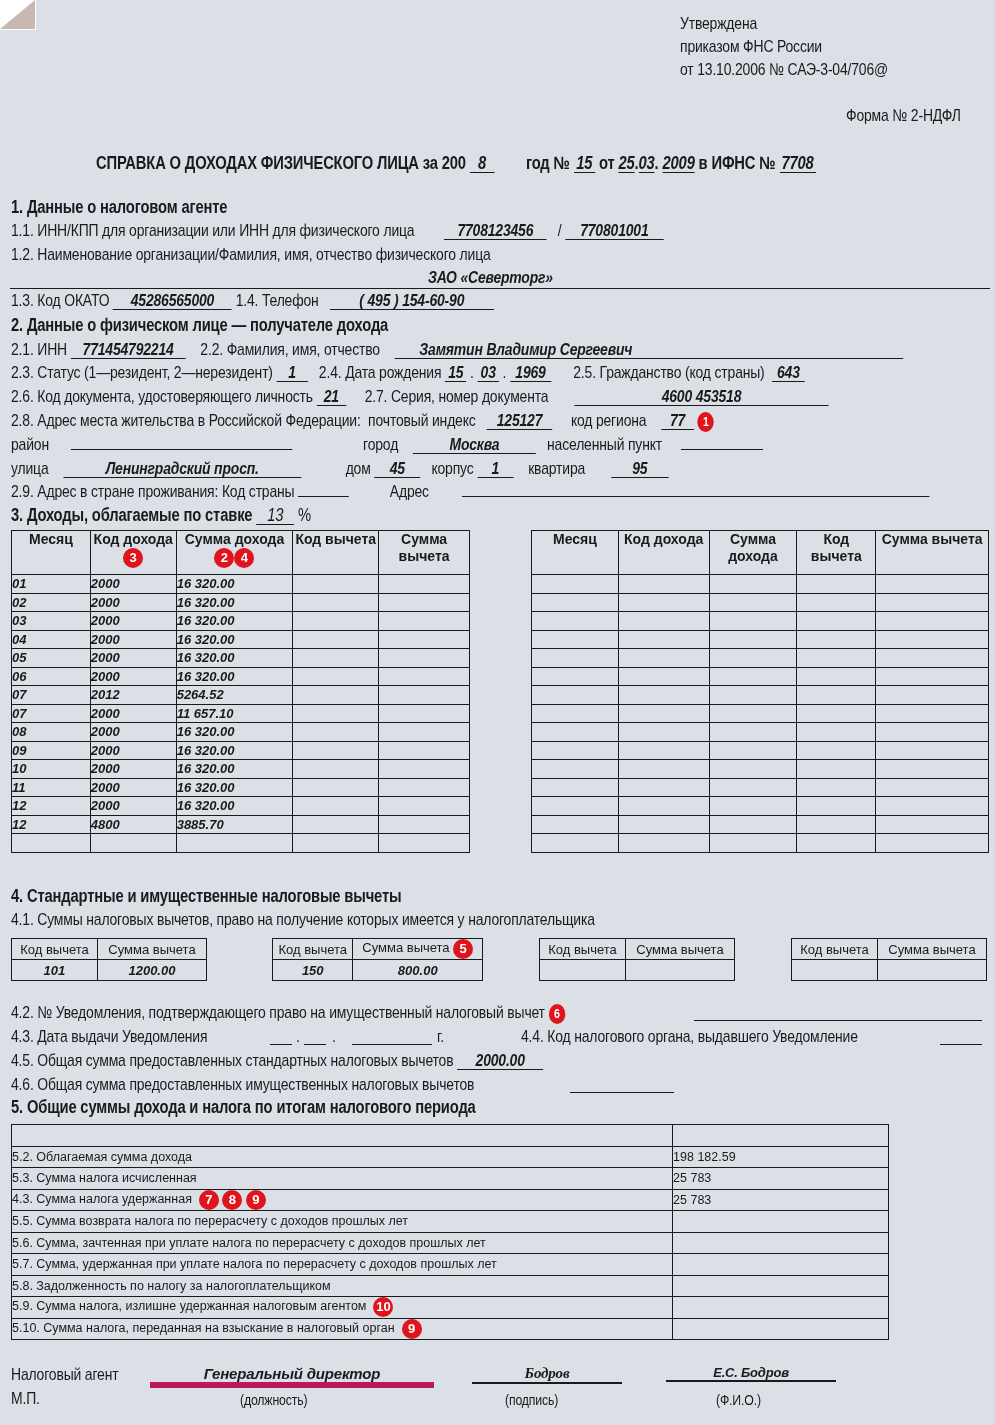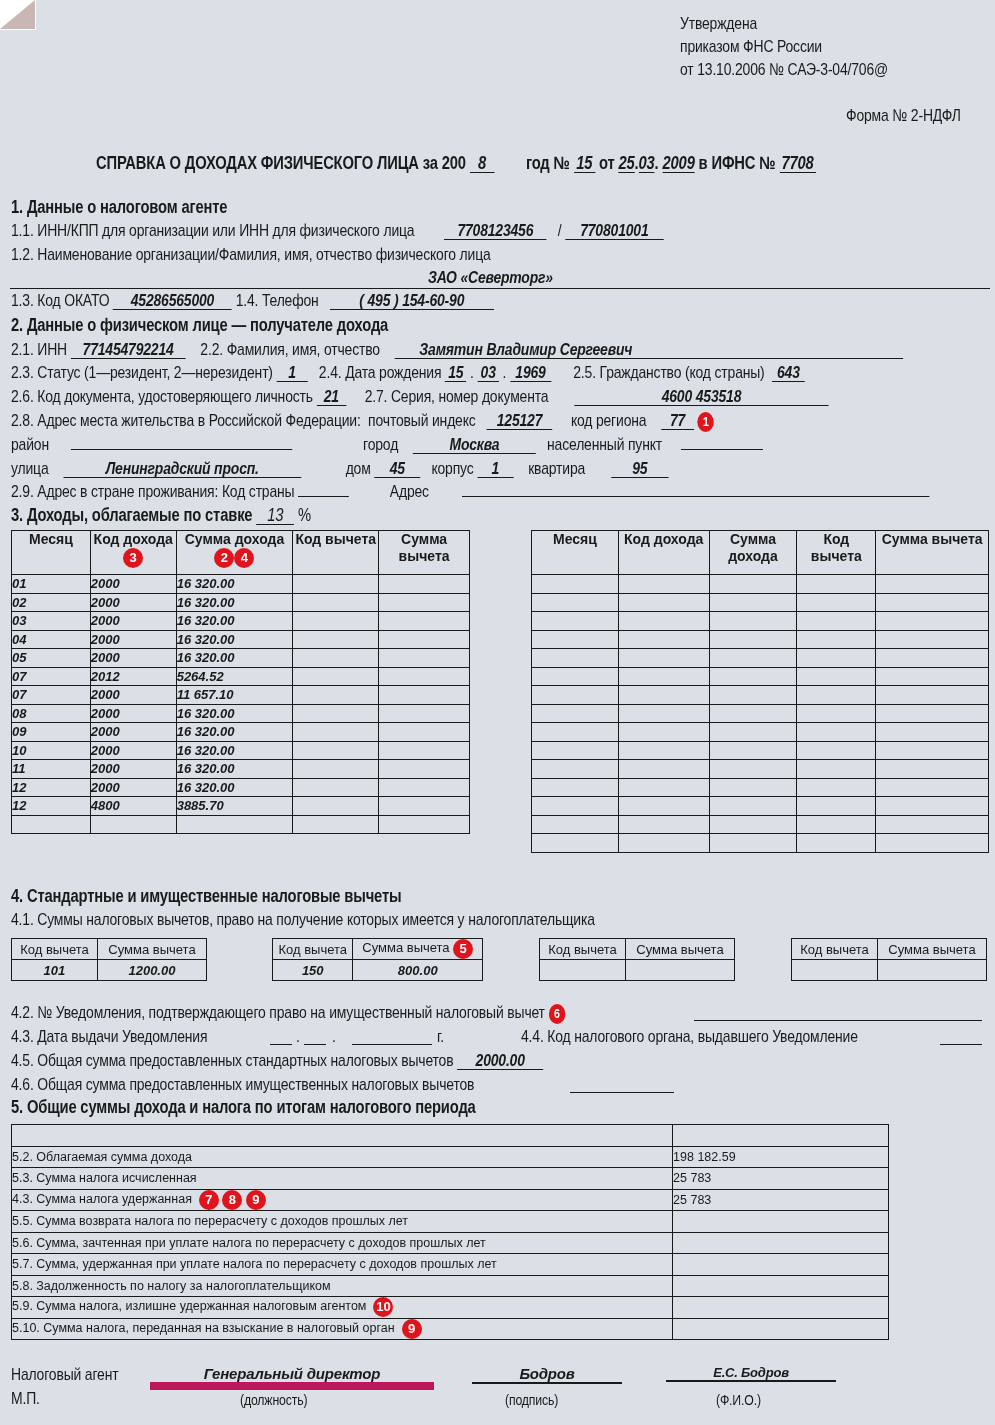--- a/index.html
+++ b/index.html
@@ -189,20 +189,27 @@
         <td></td>
       </tr>
   <tr>
         <td>05</td>
         <td>2000</td>
         <td>16 320.00</td>
         <td></td>
         <td></td>
       </tr>
   <tr>
+        <td>06</td>
+        <td>2000</td>
+        <td>16 320.00</td>
+        <td></td>
+        <td></td>
+      </tr>
+  <tr>
         <td>07</td>
         <td>2012</td>
         <td>5264.52</td>
         <td></td>
         <td></td>
       </tr>
   <tr>
         <td>07</td>
         <td>2000</td>
         <td>11 657.10</td>
@@ -505,19 +512,19 @@
         <td></td>
       </tr>
   <tr>
         <td><span>5.10. Сумма налога, переданная на взыскание в налоговый орган</span> &nbsp;<span class="badge">9</span></td>
         <td></td>
       </tr>
 </tbody>
   </table>
 
 <div class="abs txt" style="left:11px;top:1365px;">Налоговый агент</div>
-<div class="abs txt fill" style="left:150px;top:1365px;width:284px;border-bottom:8px solid #be185d;text-align:center;transform:none;font-size:15px;">Генеральный директор</div>
-<div class="abs txt fill" style="left:472px;top:1365px;width:150px;border-bottom:2px solid #1a1a1a;text-align:center;transform:none;font-size:15px;">Бодров</div>
+<div class="abs txt fill" style="left:150px;top:1365px;width:284px;border-bottom:6px solid #be185d;text-align:center;transform:none;font-size:15px;">Генеральный директор</div>
+<div class="abs txt fill" style="left:472px;top:1365px;width:150px;border-bottom:2px solid #1a1a1a;text-align:center;transform:none;font-size:15px;font-family:Liberation Serif, serif;">Бодров</div>
 <div class="abs txt fill" style="left:666px;top:1365px;width:170px;border-bottom:2px solid #1a1a1a;text-align:center;transform:none;font-size:13px;">Е.С. Бодров</div>
 <div class="abs txt" style="left:11px;top:1389px;">М.П.</div>
 <div class="abs txt" style="left:240px;top:1391px;font-size:15px;">(должность)</div>
 <div class="abs txt" style="left:505px;top:1391px;font-size:15px;">(подпись)</div>
 <div class="abs txt" style="left:716px;top:1391px;font-size:15px;">(Ф.И.О.)</div>
 
 </body></html>

